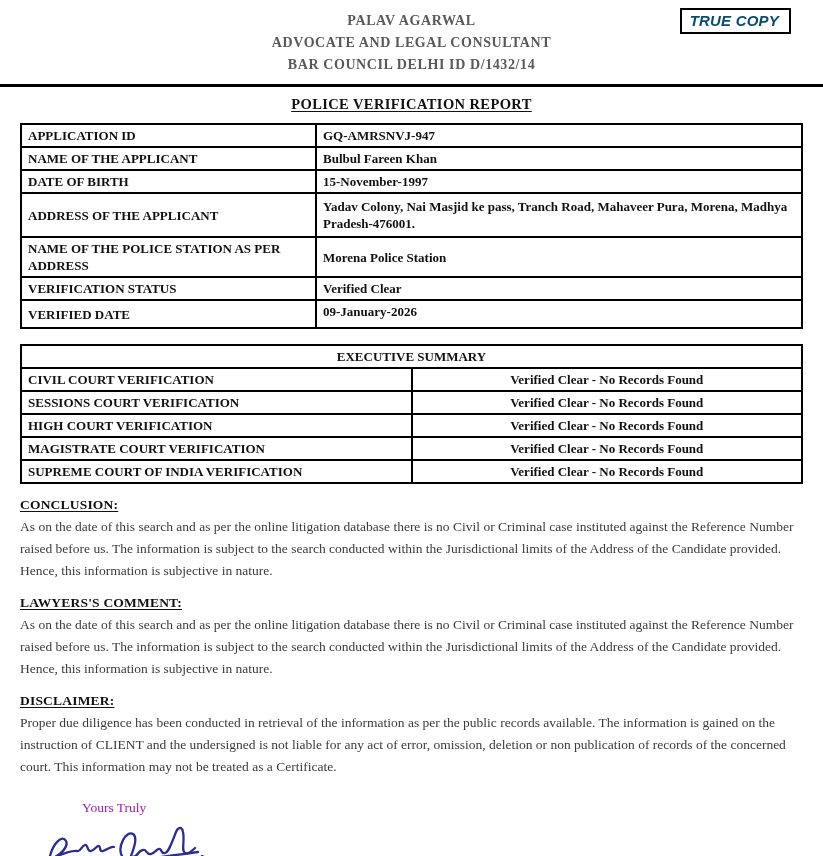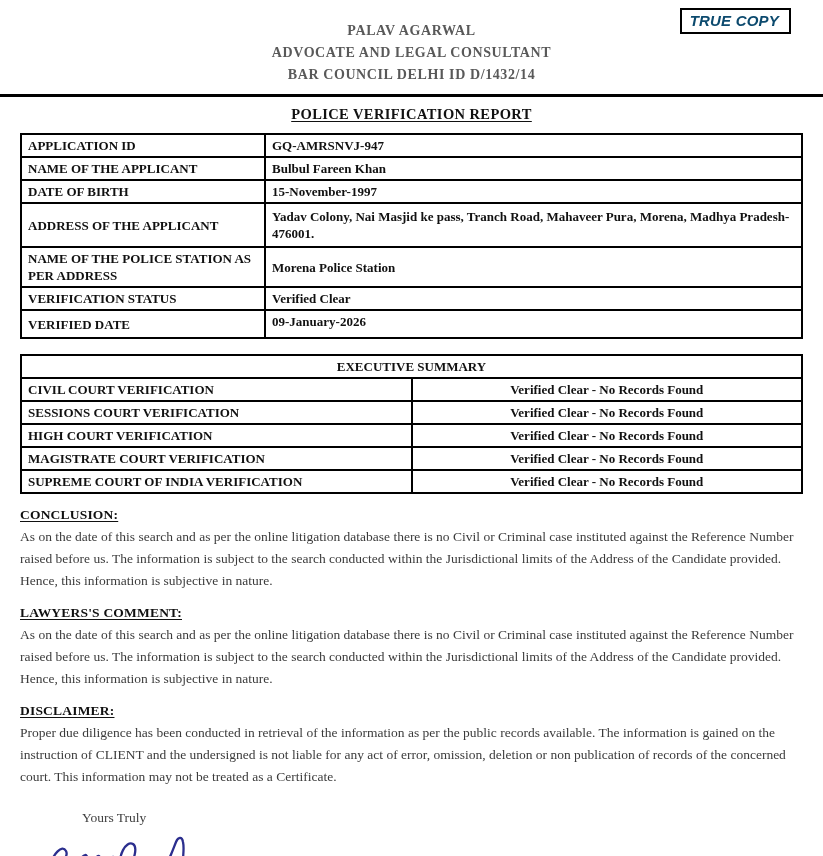--- a/index.html
+++ b/index.html
@@ -1,58 +1,58 @@
 <!DOCTYPE html>
 <html style="--letterhead-gray: #595959; --bar-council-blue: #3d7cc9; --signature-ink: #2b2e8e;"><head>
 <meta charset="utf-8">
 <style>
   * { margin:0; padding:0; box-sizing:border-box; }
   html,body { width:823px; height:856px; background:#fff; overflow:hidden;
     font-family:"Liberation Serif", serif; color:#2e2e2e; }
   .page { position:relative; width:823px; height:856px; }
 
   
-  .letterhead { text-align:center; padding-top:20px; color:var(--letterhead-gray,#595959);
+  .letterhead { text-align:center; padding-top:10px; color:var(--letterhead-gray,#595959);
     font-weight:bold; letter-spacing:0.6px; }
   .letterhead .lh-line { font-size:14px; line-height:22px; }
   .stamp { position:absolute; top:8px; right:32px; border:2px solid #000;
     font-family:"Liberation Sans", sans-serif; font-style:italic; font-weight:bold;
     font-size:15px; color:#0c4a6e; padding:2px 10px 3px 8px; letter-spacing:0.2px; background:#fff; }
   .rule { width:823px; height:3px; background:#000; margin-top:8px; }
 
   
   .report-title { text-align:center; font-size:14.5px; font-weight:bold; color:#111;
     margin-top:9px; letter-spacing:0.4px; }
   .report-title span { text-decoration:underline; text-underline-offset:2px; }
 
   .content { padding:0 20px; }
 
   
   table { border-collapse:collapse; width:100%; table-layout:fixed; }
   .details-table { margin-top:10px; }
   td, th { border:2px solid #000; font-size:13px; font-weight:bold; color:#111;
     padding:2px 6px; line-height:17px; vertical-align:middle; }
-  .col-label { width:244px; }
+  .col-label { width:295px; }
   .details-table td { height:23px; }
   .details-table tr.row-address td { height:44px; }
   .details-table tr.row-police td  { height:40px; }
   .details-table tr.row-date td    { height:28px; }
   .details-table tr.row-date .val  { vertical-align:top; }
 
   .summary-table { margin-top:15px; }
   .summary-table th { text-align:center; height:22px; font-size:13px; }
   .summary-table td { height:21px; }
   .summary-table .val { text-align:center; }
 
   
   .section-heading { font-size:13.5px; font-weight:bold; color:#111; margin-top:13px;
     text-decoration:underline; text-underline-offset:2px; letter-spacing:0.2px; }
   .section-body { font-size:13.5px; line-height:22px; color:#3b3b3b; margin-top:3px; }
 
-  .closing { font-size:13.5px; color:#404040; margin:22px 0 0 62px; }
+  .closing { font-size:13.5px; color:#a21caf; margin:22px 0 0 62px; }
   .signature { margin:4px 0 0 20px; }
 </style>
 </head>
 <body>
 
 <div class="page">
 
   <div class="letterhead">
     <div class="lh-line">PALAV AGARWAL</div>
     <div class="lh-line">ADVOCATE AND LEGAL CONSULTANT</div>

